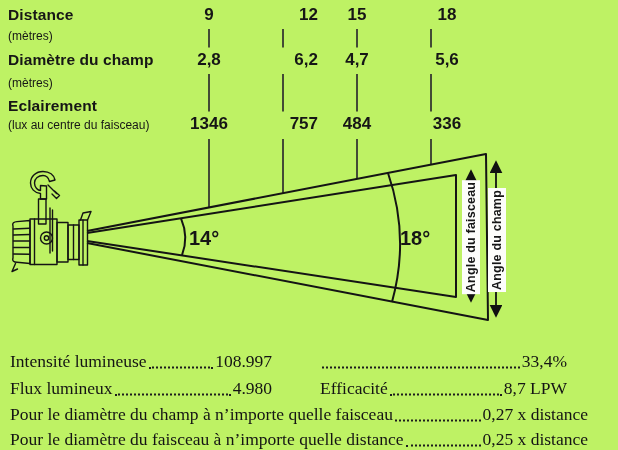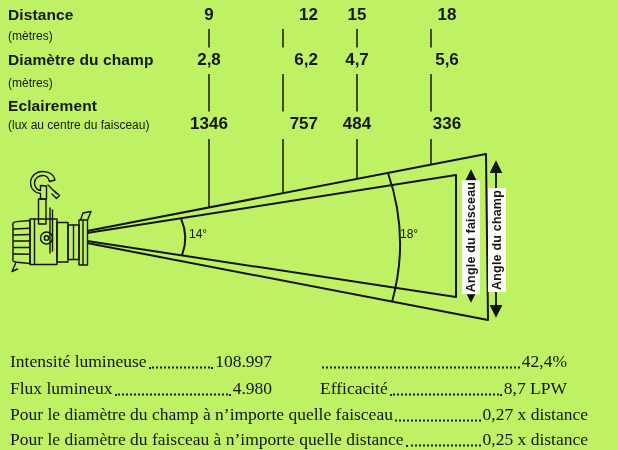--- a/index.html
+++ b/index.html
@@ -10,21 +10,21 @@
   }
   .page svg{position:absolute;left:0;top:0;}
   .abs{position:absolute;white-space:nowrap;}
   
   .tlabel{font-size:15.5px;font-weight:bold;letter-spacing:.1px;}
   .tunit{font-size:12px;font-weight:normal;}
   .tval{font-size:17px;font-weight:bold;width:70px;text-align:center;}
   .r0{top:5px;} .r1{top:50px;} .r2{top:114px;}
   .c1{left:174px;} .c2{left:248px;text-align:right;} .c3{left:322px;} .c4{left:412px;}
   
-  .angle{font-size:12px;font-weight:400;}
+  .angle{font-size:20px;font-weight:700;}
   .vlabel{
     position:absolute;font-size:12.5px;font-weight:bold;letter-spacing:.2px;
     background:#fdfdfb;padding:2px 2px;
     transform:translate(-50%,-50%) rotate(-90deg);
   }
   
   .serif{font-family:"Liberation Serif","DejaVu Serif",serif;font-size:17.5px;color:#141414;}
   .statcol{position:absolute;}
   .dotrow{display:flex;align-items:flex-end;height:27px;}
   .dotrow .lead{flex:1;border-bottom:2.3px dotted #1d1d1d;transform:translateY(-3.5px);margin:0 2px;min-width:14px;}
@@ -145,21 +145,21 @@
     <div class="dotrow">
       <span class="lab">Flux lumineux</span>
       <span class="lead"></span>
       <span class="val">4.980</span>
     </div>
   </div>
 
   <div class="statcol serif" style="left:320px;top:345px;width:247px">
     <div class="dotrow">
       <span class="lead"></span>
-      <span class="val">42,4%</span>
+      <span class="val">33,4%</span>
     </div>
     <div class="dotrow">
       <span class="lab">Efficacité</span>
       <span class="lead"></span>
       <span class="val">8,7 LPW</span>
     </div>
   </div>
 
   <div class="statcol serif" style="left:10px;top:399px;width:578px">
     <div class="dotrow formrow">

